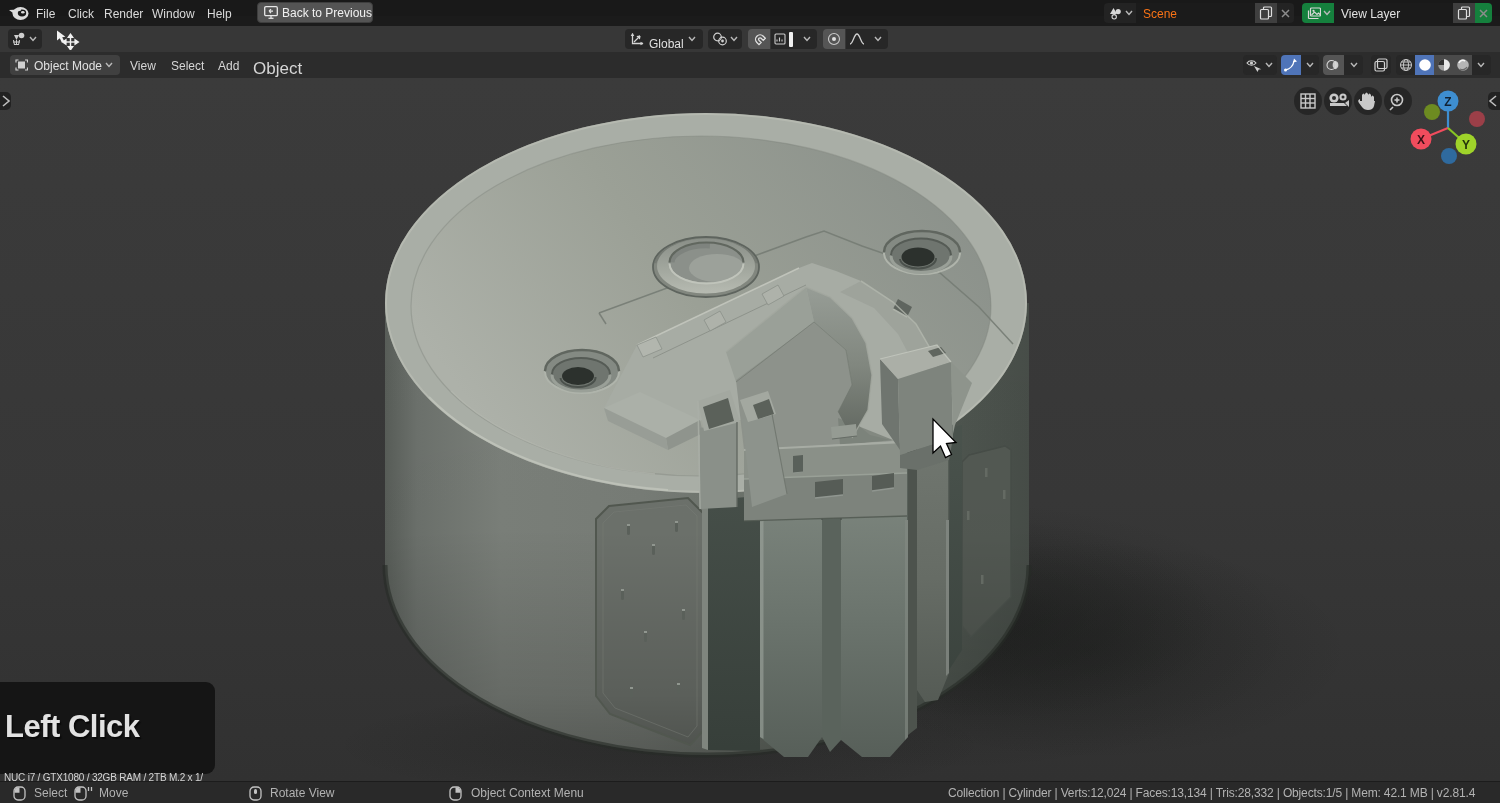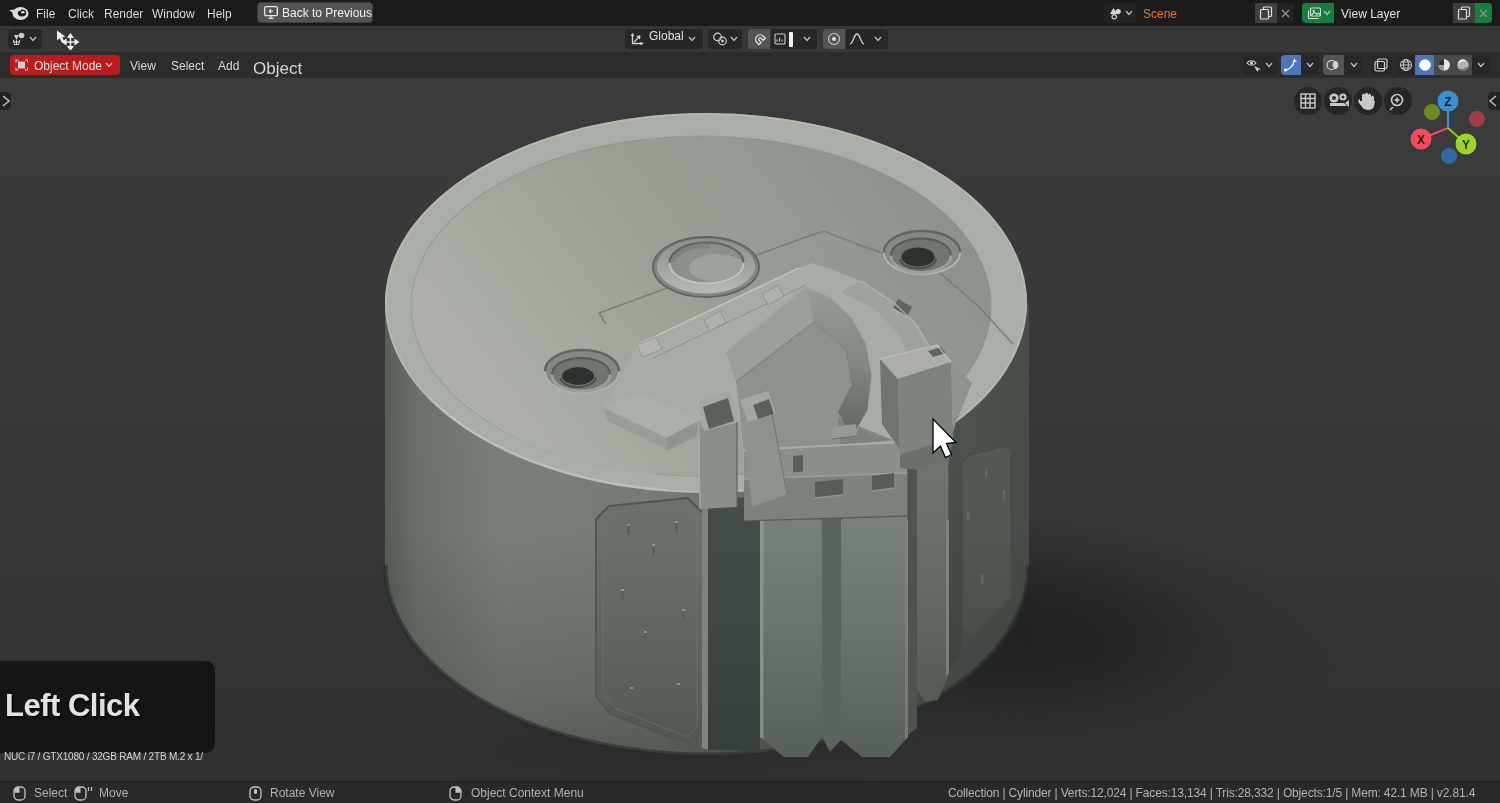--- a/index.html
+++ b/index.html
@@ -6,21 +6,21 @@
 font-family:"Liberation Sans",sans-serif;-webkit-font-smoothing:antialiased;}
 #page{position:relative;width:1500px;height:803px;}
 .abs{position:absolute;}
 #topbar{left:0;top:0;width:1500px;height:16px;background:#191919;color:#dcdcdc;font-size:12px;}
 .tmenu{position:absolute;top:7px;color:#dadada;}
 #row2{left:0;top:26px;width:1500px;height:26px;background:#373737;}
 #row3{left:0;top:52px;width:1500px;height:26px;background:#2c2c2c;}
 #vp{left:0;top:78px;width:1500px;height:703px;}
 #status{left:0;top:781px;width:1500px;height:22px;background:#292929;border-top:1px solid #1c1c1c;box-sizing:border-box;}
 .st{position:absolute;top:4px;font-size:12px;color:#b2b2b2;}
-#tooltip{left:0;top:661px;width:215px;height:92px;background:rgba(19,19,19,0.94);border-radius:0 9px 9px 0;}
+#tooltip{left:0;top:682px;width:215px;height:92px;background:rgba(19,19,19,0.94);border-radius:0 9px 9px 0;}
 #tooltip .big{position:absolute;left:5px;top:27px;font-size:31px;font-weight:bold;color:#e2e2e2;letter-spacing:-0.5px;text-shadow:1.5px 2px 1px rgba(0,0,0,0.55);}
 #tooltip .small{position:absolute;left:4px;top:90px;font-size:10px;color:#d4d4d4;letter-spacing:-0.2px;}
 </style>
 </head>
 <body>
 <div id="page">
 
   <svg id="vp" class="abs" width="1500" height="703" viewBox="0 78 1500 703">
     <defs>
       <linearGradient id="bgGrad" x1="0" y1="78" x2="0" y2="781" gradientUnits="userSpaceOnUse">
@@ -407,21 +407,21 @@
           <path d="M22.3,12 l-3.2,-2.2 v4.4 Z"></path>
       </g>
     </svg>
 
     <div class="abs" style="left:625px;top:3px;width:78px;height:20px;background:#272727;border-radius:4px;">
       <svg class="abs" style="left:5px;top:3px" width="15" height="14" viewBox="0 0 15 14">
         <path d="M2.5,1.5 L2.5,11.5 L13,11.5" fill="none" stroke="#d5d5d5" stroke-width="1.3"></path>
         <path d="M2.5,1 l-1.8,3 h3.6 Z M13.5,11.5 l-3,-1.8 v3.6 Z" fill="#d5d5d5"></path>
         <path d="M4,10 L10,4 M10,4 l-3.2,0.6 M10,4 l-0.6,3.2" stroke="#d5d5d5" stroke-width="1.2" fill="none"></path>
       </svg>
-      <span class="abs" style="left:24px;top:0;font-size:12px;color:#e0e0e0;">Global</span>
+      <span class="abs" style="left:24px;top:8px;font-size:12px;color:#e0e0e0;">Global</span>
       <svg class="abs" style="left:63px;top:7px" width="8" height="6">
           <path d="M1,1 L4,4.5 L7,1" fill="none" stroke="#b9b9b9" stroke-width="1.4"></path>
         </svg>
     </div>
     <div class="abs" style="left:708px;top:3px;width:34px;height:20px;background:#272727;border-radius:4px;">
       <svg class="abs" style="left:4px;top:3px" width="16" height="14" viewBox="0 0 16 14">
         <circle cx="5.5" cy="5" r="3.8" fill="none" stroke="#d0d0d0" stroke-width="1.2"></circle>
         <circle cx="10.5" cy="9" r="3.8" fill="none" stroke="#d0d0d0" stroke-width="1.2"></circle>
         <circle cx="10.5" cy="9" r="1.4" fill="#d0d0d0"></circle>
       </svg>
@@ -456,21 +456,21 @@
       <svg class="abs" style="left:3px;top:3px" width="16" height="14" viewBox="0 0 16 14">
         <path d="M1,12 C4,12 5,2 8,2 C11,2 12,12 15,12" fill="none" stroke="#d0d0d0" stroke-width="1.3"></path>
       </svg>
       <svg class="abs" style="left:28px;top:7px" width="8" height="6">
           <path d="M1,1 L4,4.5 L7,1" fill="none" stroke="#b9b9b9" stroke-width="1.4"></path>
         </svg>
     </div>
   </div>
 
   <div id="row3" class="abs">
-    <div class="abs" style="left:10px;top:3px;width:110px;height:20px;background:#b91c1c;border-radius:4px;">
+    <div class="abs" style="left:10px;top:3px;width:110px;height:20px;background:#404040;border-radius:4px;">
       <svg class="abs" style="left:5px;top:4px" width="13" height="12" viewBox="0 0 13 12">
         <rect x="3" y="2.5" width="7" height="7" fill="#cfcfcf"></rect>
         <path d="M1,3.5 v-2.5 h2.5 M10,1 h2.5 v2.5 M12.5,8.5 v2.5 h-2.5 M3.5,11 h-2.5 v-2.5" fill="none" stroke="#cfcfcf" stroke-width="1.2"></path>
       </svg>
       <span class="abs" style="left:24px;top:4px;font-size:12px;color:#e0e0e0;">Object Mode</span>
       <svg class="abs" style="left:95px;top:7px" width="8" height="6">
           <path d="M1,1 L4,4.5 L7,1" fill="none" stroke="#b9b9b9" stroke-width="1.4"></path>
         </svg>
     </div>
     <span class="abs" style="left:130px;top:7px;font-size:12px;color:#d6d6d6;">View</span>

